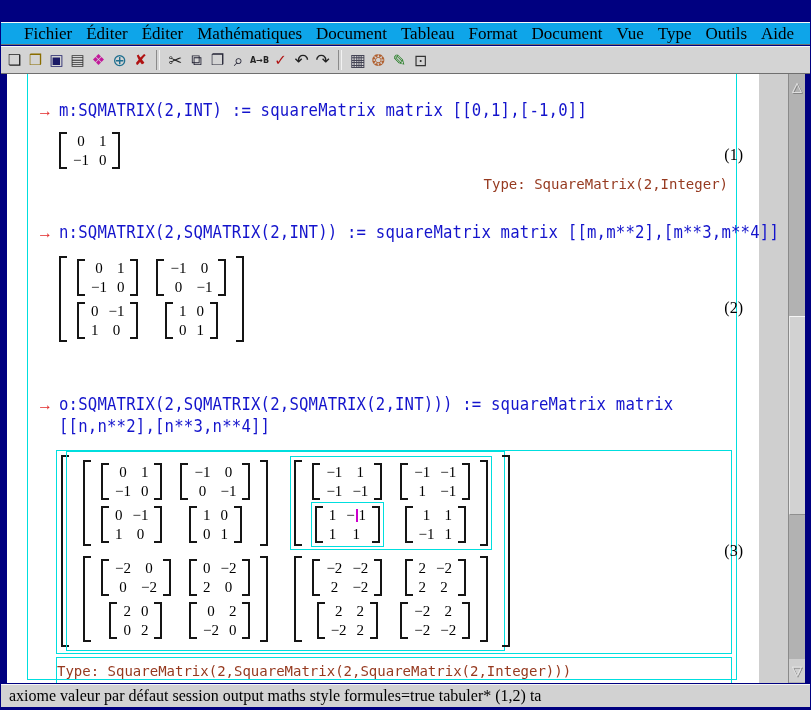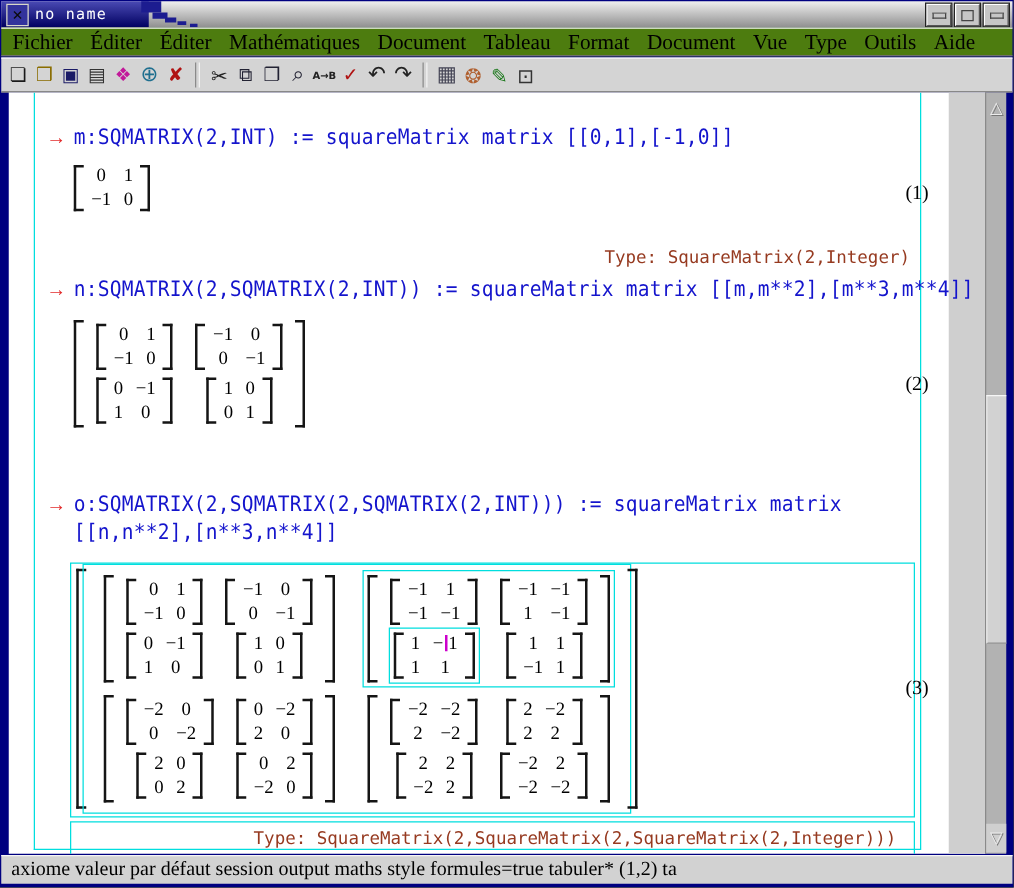--- a/index.html
+++ b/index.html
@@ -17,23 +17,23 @@
   .close-button::before{content:"✕";color:#0a0a0a;}
   .title-text{position:absolute;top:3px;left:27px;color:#fff;
               font:12px "DejaVu Sans Mono",monospace;letter-spacing:1px;}
   .winbtns{position:absolute;top:2px;right:3px;display:flex;gap:3px;}
   .wbtn{width:18px;height:16px;background:#c6c6c6;border-top:1px solid #fff;border-left:1px solid #fff;
         border-right:1px solid #555;border-bottom:1px solid #555;outline:1px solid #222;
         display:flex;align-items:center;justify-content:center;}
   .wbtn .dash{width:9px;height:3px;background:#c6c6c6;border:1px solid #444;border-top-color:#666;}
   .wbtn .box{width:8px;height:7px;background:#c6c6c6;border:1px solid #444;}
   
-  .menubar{position:absolute;top:22px;left:1px;right:1px;height:23px;background:#4d7c0f;
+  .menubar{position:absolute;top:22px;left:1px;right:1px;height:23px;background:#0ea5e9;
            border-top:1px solid #f8f8f8;border-bottom:1px solid #6f6f6f;
-           display:flex;align-items:center;padding:0 2px;box-sizing:border-box;}
+           display:flex;align-items:center;padding:0 16px;box-sizing:border-box;}
   .menu-item{font:17px "Liberation Serif",serif;color:#000;padding:0 7px;white-space:nowrap;}
   
   .toolbar{position:absolute;top:46px;left:1px;right:1px;height:28px;background:#d4d4d4;
            border-top:1px solid #f8f8f8;border-bottom:1px solid #6f6f6f;
            display:flex;align-items:center;padding:0 3px;box-sizing:border-box;}
   .tbtn{width:21px;height:22px;display:flex;align-items:center;justify-content:center;
         font:15px "DejaVu Sans",sans-serif;}
   .tsep{width:2px;height:20px;margin:0 5px;border-left:1px solid #8a8a8a;border-right:1px solid #f2f2f2;}
   .icon-new-document::before{content:"❏";color:#1a1a1a;}
   .icon-open-document::before{content:"❒";color:#8a6d00;}
@@ -75,21 +75,21 @@
   .mtbl td{text-align:center;font:15px "Liberation Serif",serif;line-height:1.1;white-space:nowrap;}
   .mtbl td.leaf{padding:1px 5px;}
   .mtbl td.sub{padding:3px 9px;}
   .mtbl.outer3>tbody>tr>td.sub{padding:5px 13px;}
   .matrix.hl{outline:1px solid #00dede;outline-offset:3px;}
   .mtbl.tblhl{outline:1px solid #00dede;outline-offset:3px;}
   .cursor{display:inline-block;width:2px;height:13px;background:#cc00cc;vertical-align:-2px;margin:0 1px;}
   .f3wrap{position:absolute;}
   .cellbox{border:1px solid #00dede;padding:4px 2px 6px 4px;}
   .typebox{border:1px solid #00dede;margin-top:3px;height:26px;display:flex;align-items:center;
-           justify-content:flex-end;padding-right:14px;}
+           padding-right:14px;}
   .typebox .typeline{position:static;}
   
   .scrollbar{position:absolute;top:74px;left:788px;width:17px;height:609px;background:#b2b2b2;
              border-left:1px solid #8a8a8a;box-sizing:border-box;}
   .sb-arrow{position:absolute;left:0;width:100%;height:23px;display:flex;align-items:center;
             justify-content:center;font:13px "DejaVu Sans",sans-serif;color:#ececec;
             text-shadow:1px 1px 0 #777;}
   .sb-arrow.up{top:1px;}
   .sb-arrow.up::before{content:"△";}
   .sb-arrow.down{bottom:1px;background:#cfcfcf;}
@@ -102,43 +102,20 @@
              border-top:1px solid #f5f5f5;display:flex;align-items:center;overflow:hidden;
              font:16px "Liberation Serif",serif;color:#000;padding-left:2px;box-sizing:border-box;}
   .status-left{white-space:nowrap;flex:none;}
   .status-right{white-space:nowrap;margin-left:6px;flex:none;}
 </style>
 </head>
 <body>
 
 <div class="window">
 
-  <div class="titlebar">
-    <div class="tb-blue"></div>
-    <div class="stair" style="left:112px;top:0;width:16px;height:9px"></div>
-    <div class="stair" style="left:121px;top:9px;width:12px;height:5px"></div>
-    <div class="stair" style="left:131px;top:13px;width:9px;height:4px"></div>
-    <div class="stair" style="left:141px;top:16px;width:7px;height:3px"></div>
-    <div class="stair" style="left:151px;top:18px;width:6px;height:3px"></div>
-    <div class="close-button">
-      <span></span>
-    </div>
-    <div class="title-text">no name</div>
-    <div class="winbtns">
-        <span class="wbtn">
-          <i class="dash"></i>
-        </span>
-        <span class="wbtn">
-          <i class="box"></i>
-        </span>
-        <span class="wbtn">
-          <i class="dash"></i>
-        </span>
-      </div>
-  </div>
 
   <div class="menubar">
       <span class="menu-item">Fichier</span>
       <span class="menu-item">Éditer</span>
       <span class="menu-item">Éditer</span>
       <span class="menu-item">Mathématiques</span>
       <span class="menu-item">Document</span>
       <span class="menu-item">Tableau</span>
       <span class="menu-item">Format</span>
       <span class="menu-item">Document</span>
@@ -192,21 +169,21 @@
               </tr>
               <tr>
                 <td class="leaf">−1</td>
                 <td class="leaf">0</td>
               </tr>
             </tbody>
           </table>
           <span class="brk r"></span>
         </span></div>
     <div class="eqlabel" style="top:72px">(1)</div>
-    <div class="typeline" style="top:124px;right:60px">Type: SquareMatrix(2,Integer)</div>
+    <div class="typeline" style="top:102px;right:60px">Type: SquareMatrix(2,Integer)</div>
 
     <div class="input-line" style="top:148px">
       <span class="prompt">→</span>
       <span class="code">n:SQMATRIX(2,SQMATRIX(2,INT)) := squareMatrix matrix [[m,m**2],[m**3,m**4]]</span>
     </div>
     <div class="mathout" style="top:182px;left:52px"><span class="matrix">
           <span class="brk l"></span>
           <table class="mtbl">
             <tbody>
               <tr>

